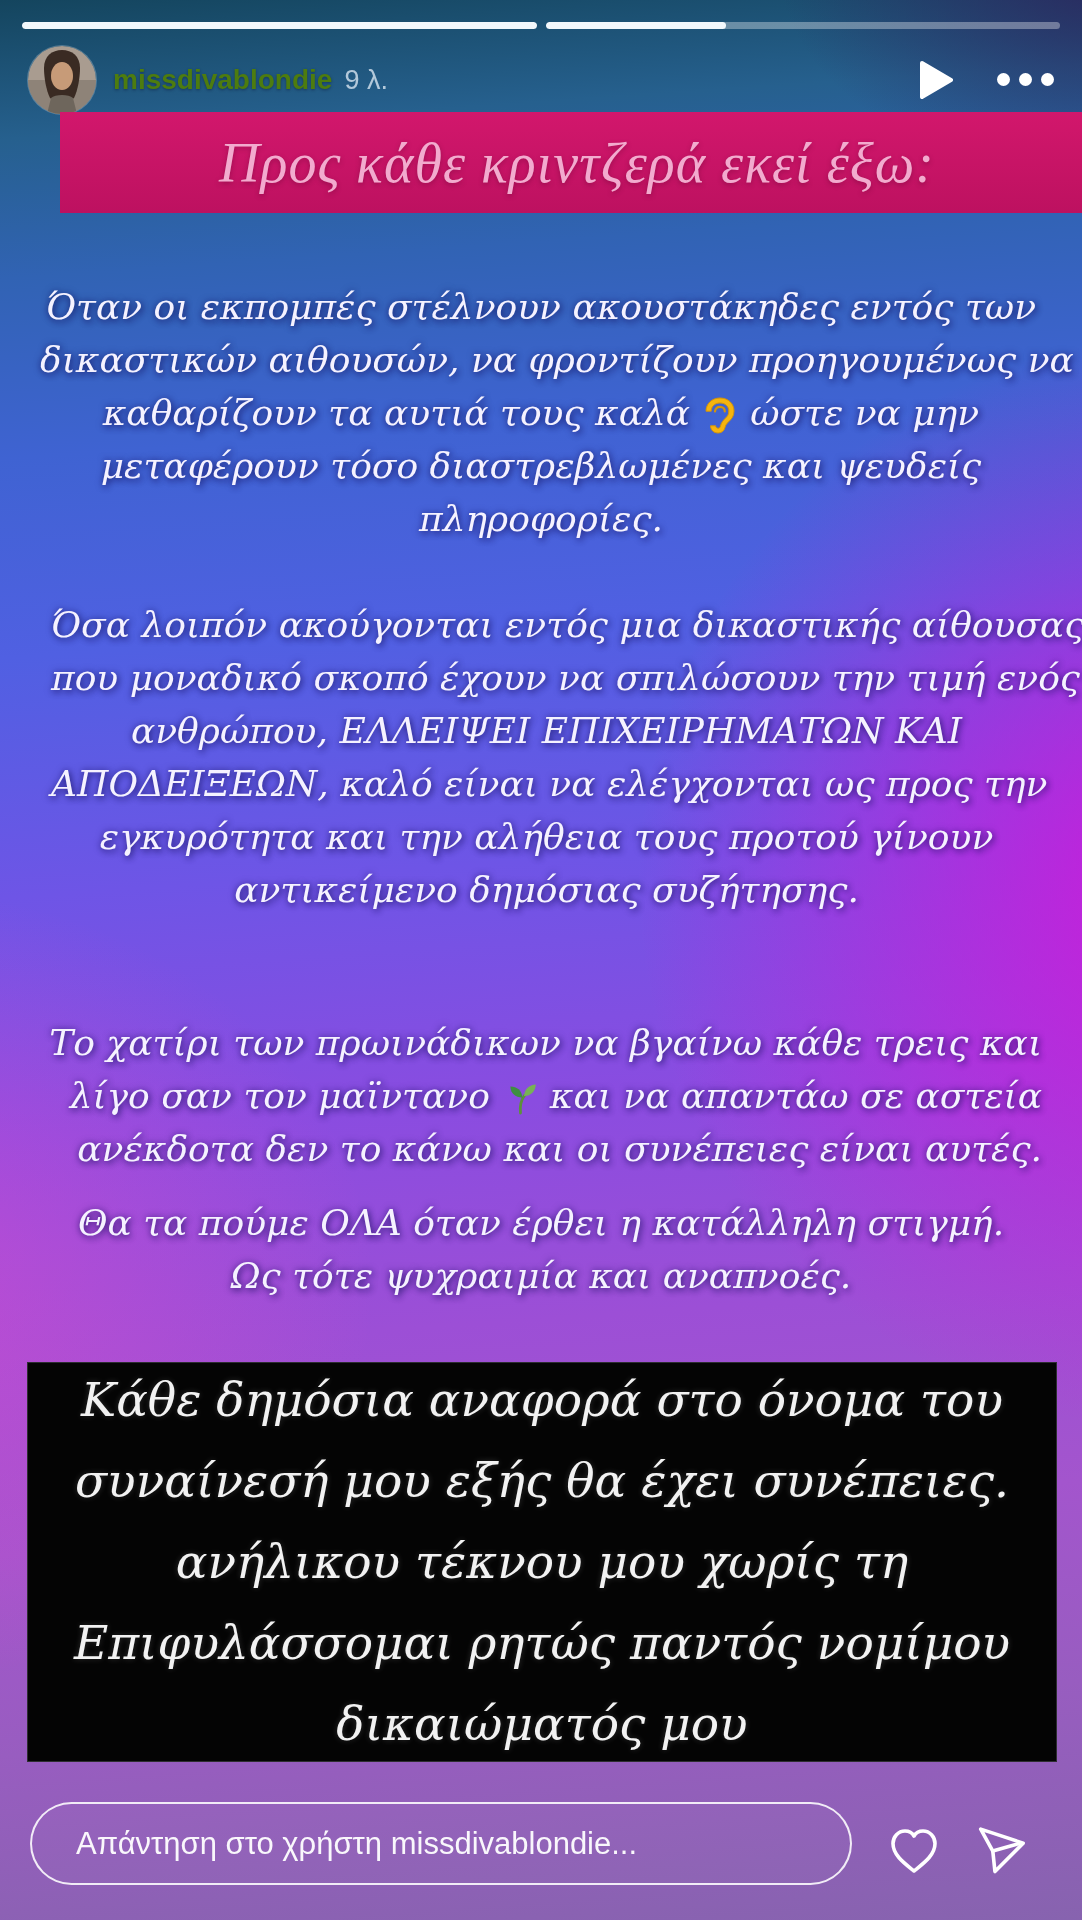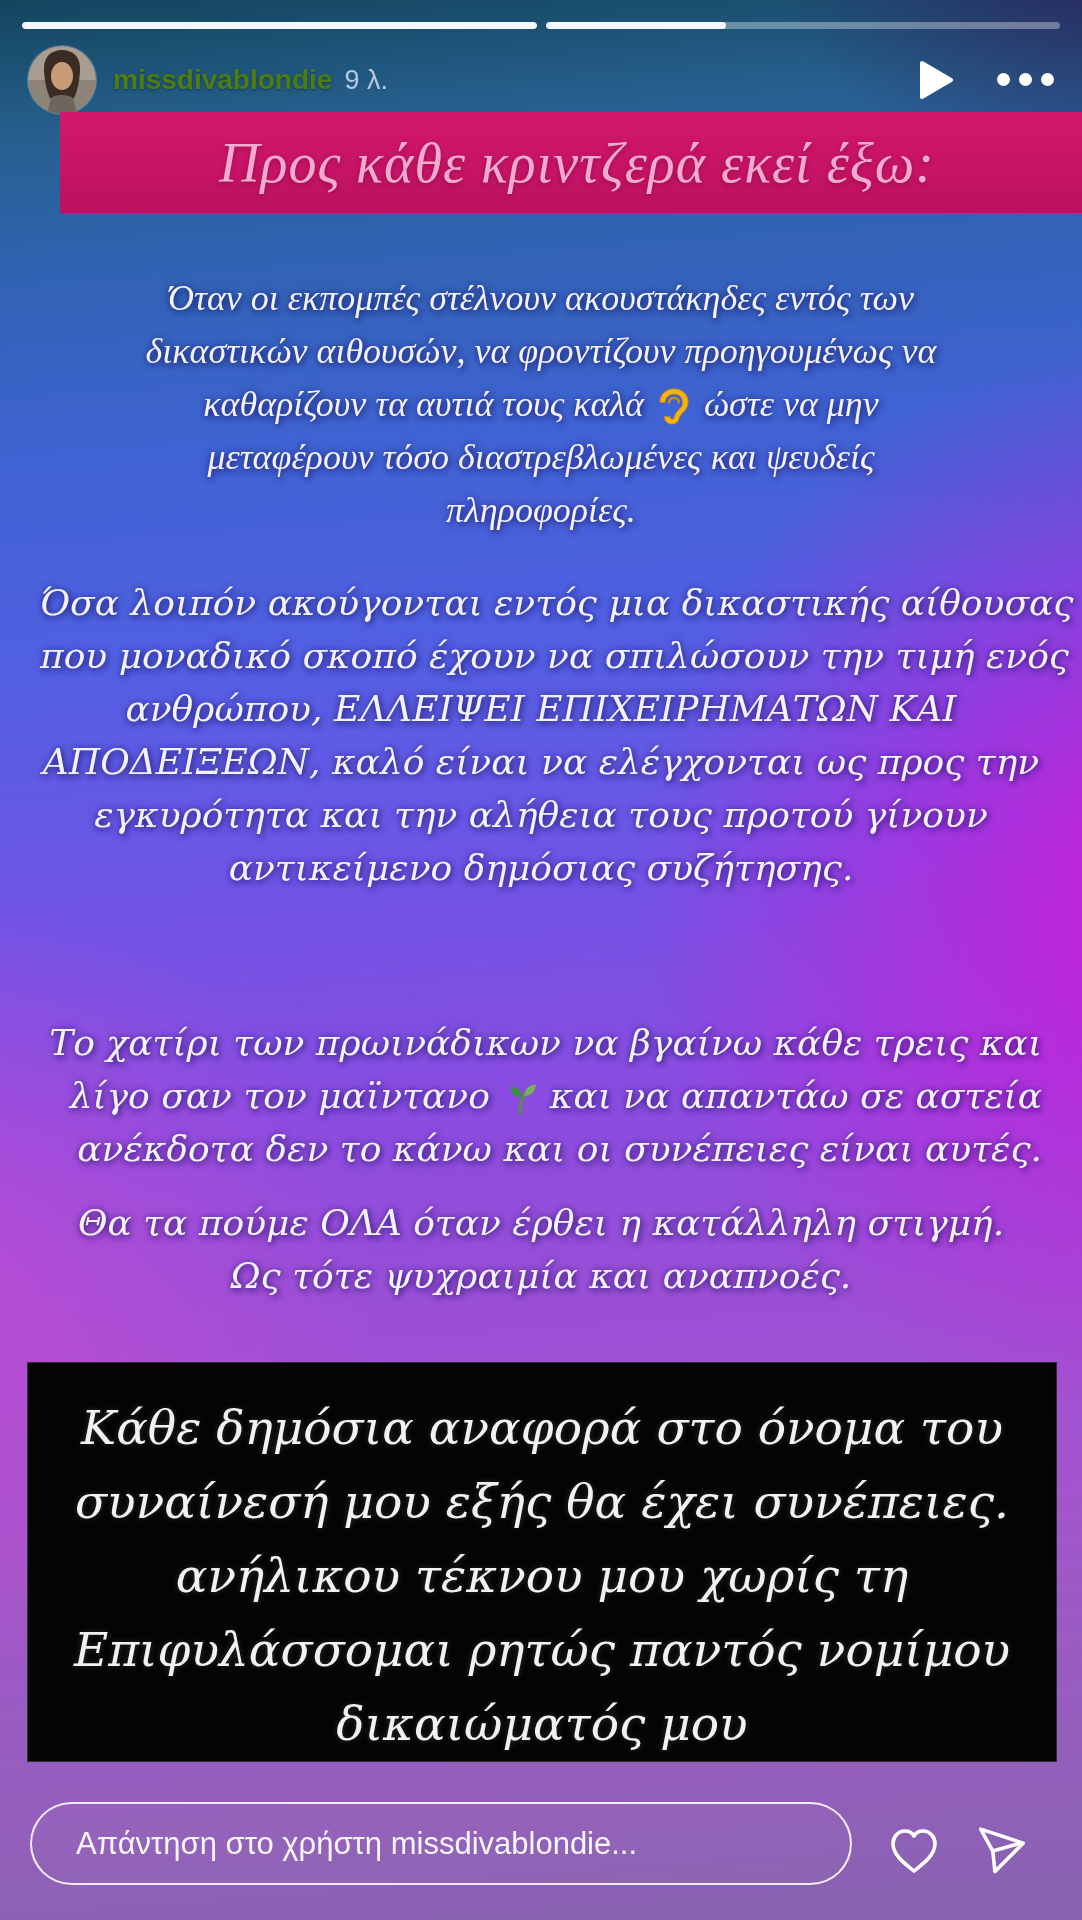--- a/index.html
+++ b/index.html
@@ -35,25 +35,25 @@
     font-style:italic;font-size:56px;color:#f2abce;letter-spacing:1px;
     text-shadow:0 2px 5px rgba(80,0,40,.35);white-space:nowrap;
   }
   .para{
     position:absolute;left:40px;right:40px;text-align:center;
     font-style:italic;font-size:36px;line-height:53px;color:#f5f2ff;
     text-shadow:0 0 7px rgba(15,10,85,.55), 2px 3px 6px rgba(15,10,85,.45);
   }
   .para .ln{display:block;white-space:nowrap;}
   .para svg{vertical-align:-9px;margin:0 10px;}
-  .p1{top:272px;font-family:Liberation Serif, serif;} .p2{top:576px;} .p3{top:1016px;text-align:right;} .p4{top:1196px;}
+  .p1{top:280px;} .p2{top:598px;margin-left:11px;} .p3{top:1016px;text-align:right;} .p4{top:1196px;}
   .notice{
     position:absolute;left:27px;top:1362px;width:1028px;height:398px;
     background:#040404;border:1px solid rgba(125,125,135,.35);
-    display:flex;flex-direction:column;justify-content:flex-end;text-align:center;
+    display:flex;flex-direction:column;justify-content:space-between;text-align:center;
   }
   .notice .ln{
     display:block;font-style:italic;font-size:47px;line-height:74px;color:#f2f2f2;
     text-shadow:0 0 6px rgba(255,255,255,.18);white-space:nowrap;
   }
   .replybar{
     position:absolute;left:30px;top:1802px;width:822px;height:83px;
     border:2.5px solid rgba(255,255,255,.88);border-radius:52px;box-sizing:border-box;
     display:flex;align-items:center;background:rgba(255,255,255,.02);
   }

